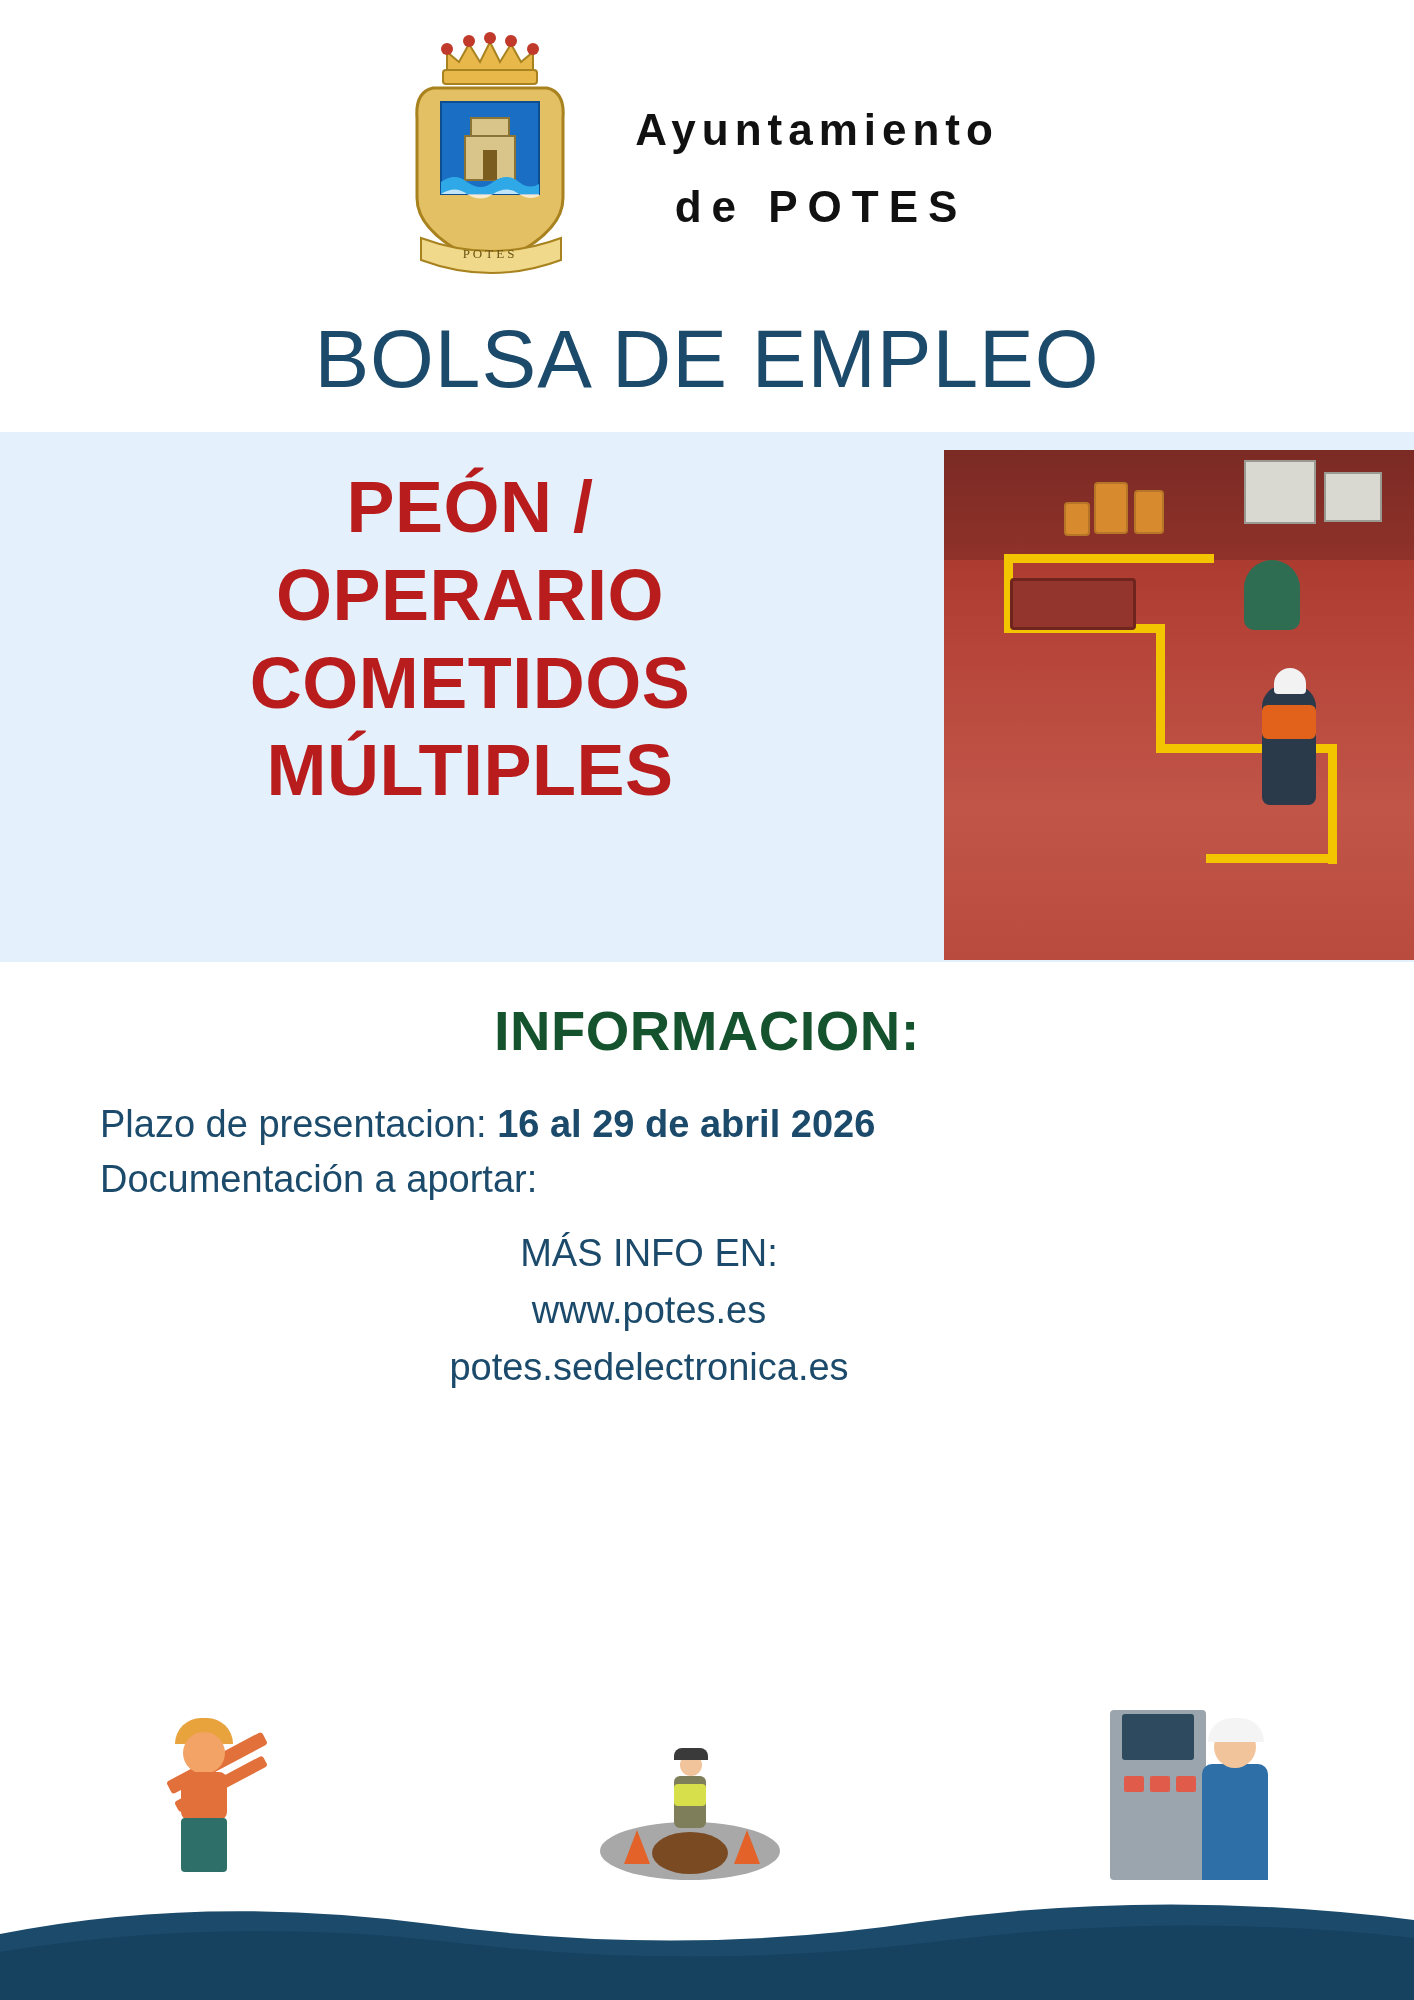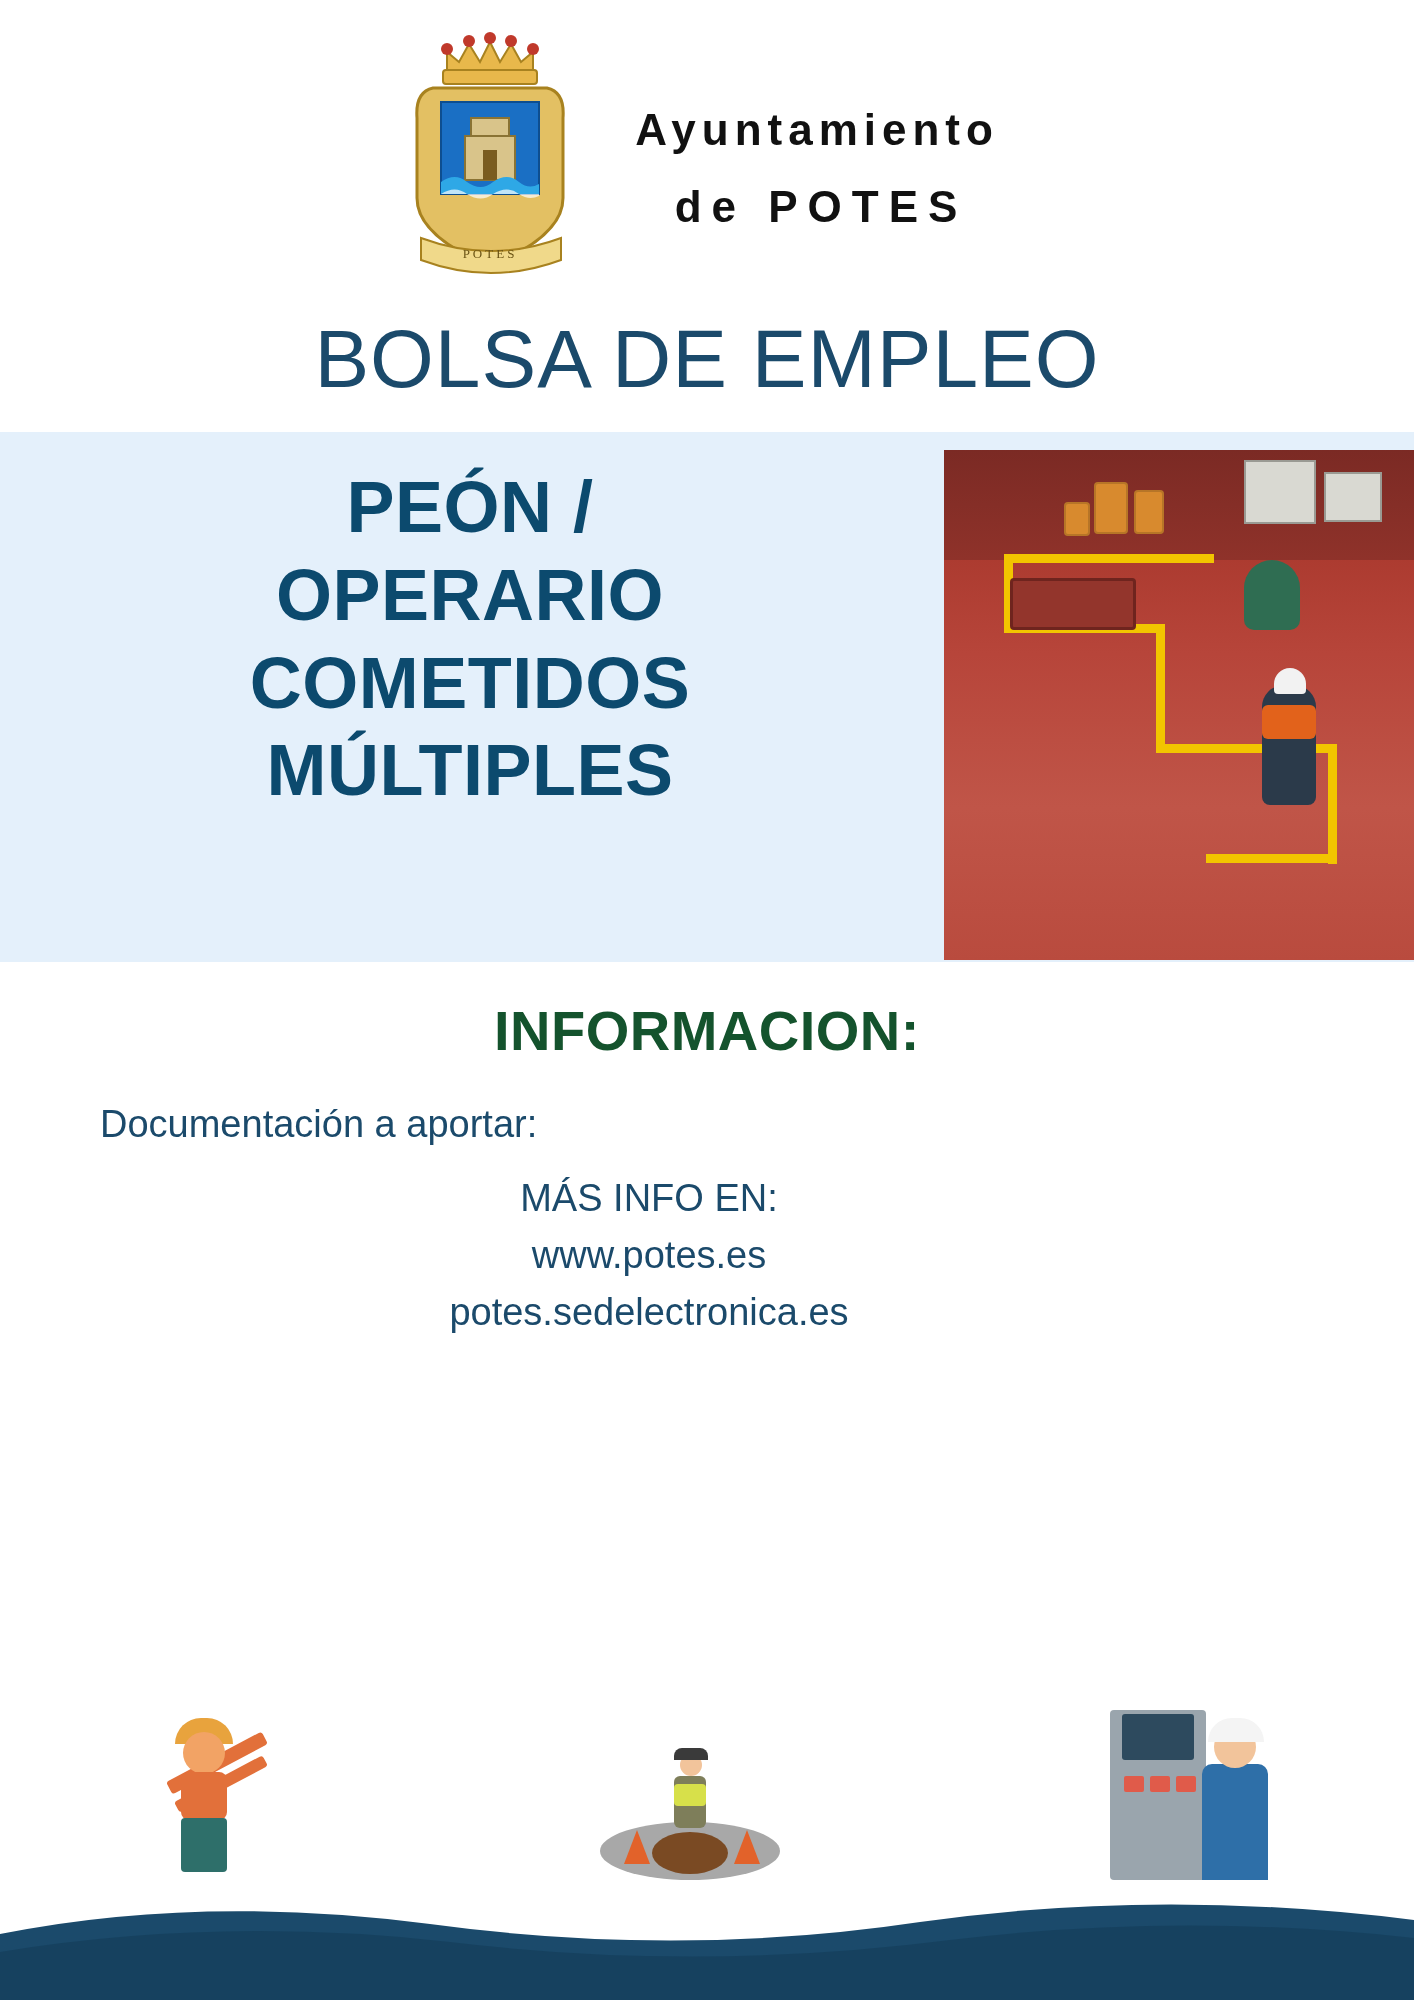--- a/index.html
+++ b/index.html
@@ -75,21 +75,21 @@
   }
   .band-title {
     position: absolute;
     left: 40px;
     top: 32px;
     width: 860px;
     text-align: center;
     font-size: 72px;
     font-weight: bold;
     line-height: 1.22;
-    color: #0c4a6e;
+    color: #b91c1c;
     letter-spacing: 0.5px;
   }
 
   
   .photo {
     position: absolute;
     right: 0;
     top: 18px;
     width: 470px;
     height: 510px;
@@ -332,20 +332,24 @@
     <div class="worker1"></div>
     <div class="worker2-body"></div>
     <div class="worker2-vest"></div>
     <div class="worker2-helmet"></div>
   </div>
 </div>
 
 <div class="info-heading">INFORMACION:</div>
 
 <div class="info-body">
+  <div>
+    <span>Plazo de presentacion:</span>
+    <span class="strong">16 al 29 de abril 2026</span>
+  </div>
   <div>Documentación a aportar:</div>
 </div>
 
 <div class="more-info">
   <div>MÁS INFO EN:</div>
   <div>www.potes.es</div>
   <div>potes.sedelectronica.es</div>
 </div>
 
 <div class="footer-icons">

